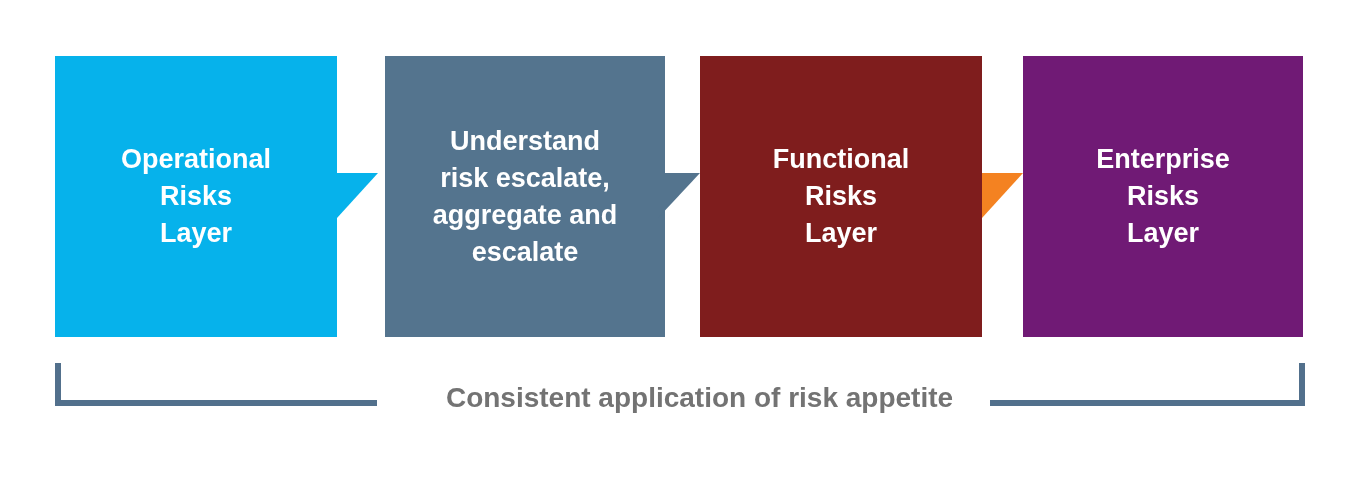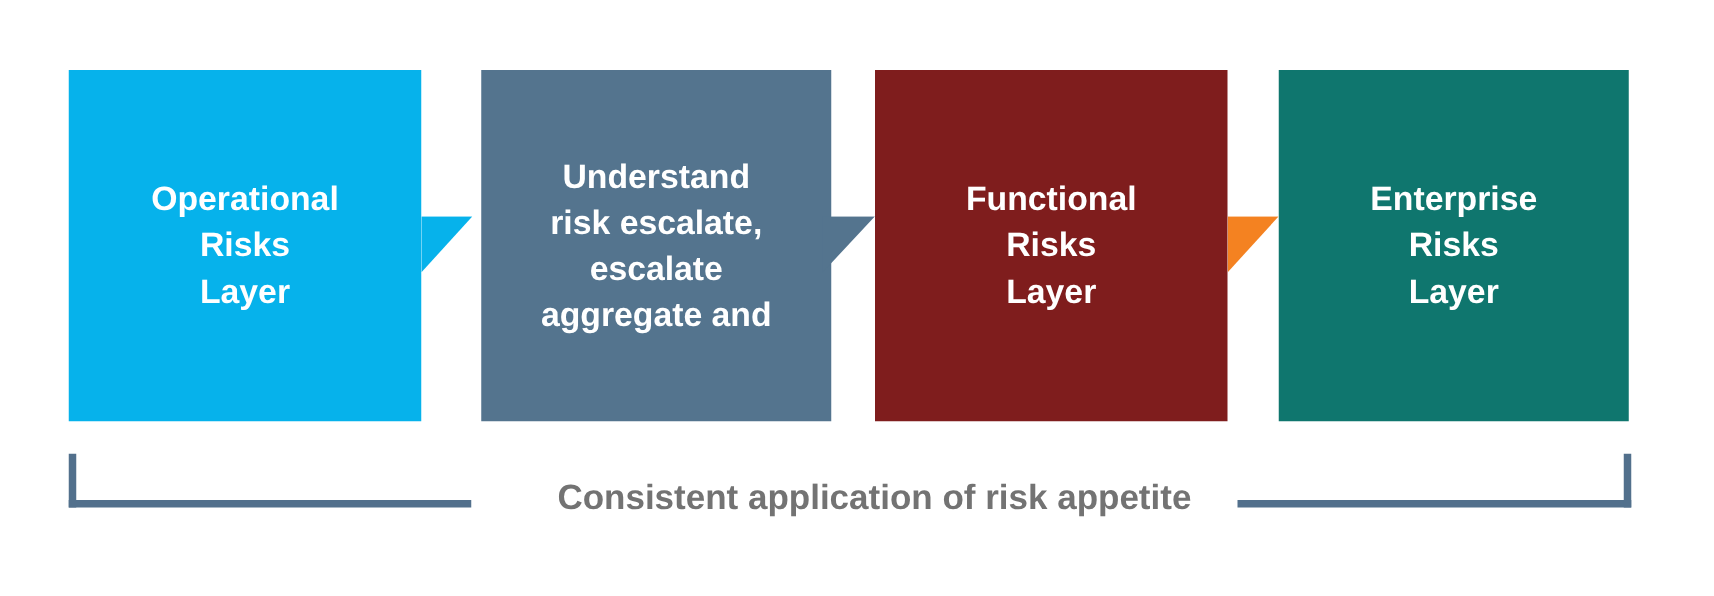--- a/index.html
+++ b/index.html
@@ -66,31 +66,31 @@
 
   <div class="process-box box-1" style="background-color: rgb(6, 178, 235);">
     <div class="box-line">Operational</div>
     <div class="box-line">Risks</div>
     <div class="box-line">Layer</div>
   </div>
 
   <div class="process-box box-2" style="background-color: rgb(84, 116, 142);">
     <div class="box-line">Understand</div>
     <div class="box-line">risk escalate,</div>
+    <div class="box-line">aggregate and</div>
     <div class="box-line">escalate</div>
-    <div class="box-line">aggregate and</div>
   </div>
 
   <div class="process-box box-3" style="background-color: #7f1d1d;">
     <div class="box-line">Functional</div>
     <div class="box-line">Risks</div>
     <div class="box-line">Layer</div>
   </div>
 
-  <div class="process-box box-4" style="background-color: #0f766e;">
+  <div class="process-box box-4" style="background-color: #701a75;">
     <div class="box-line">Enterprise</div>
     <div class="box-line">Risks</div>
     <div class="box-line">Layer</div>
   </div>
 
   <div class="flow-arrow arrow-1" style="background-color: rgb(6, 178, 235);"></div>
   <div class="flow-arrow arrow-2" style="background-color: rgb(84, 116, 142);"></div>
   <div class="flow-arrow arrow-3" style="background-color: rgb(244, 130, 33);"></div>
 
   <div class="bracket-seg bracket-tick-left" style="background-color: rgb(82, 112, 140);"></div>

